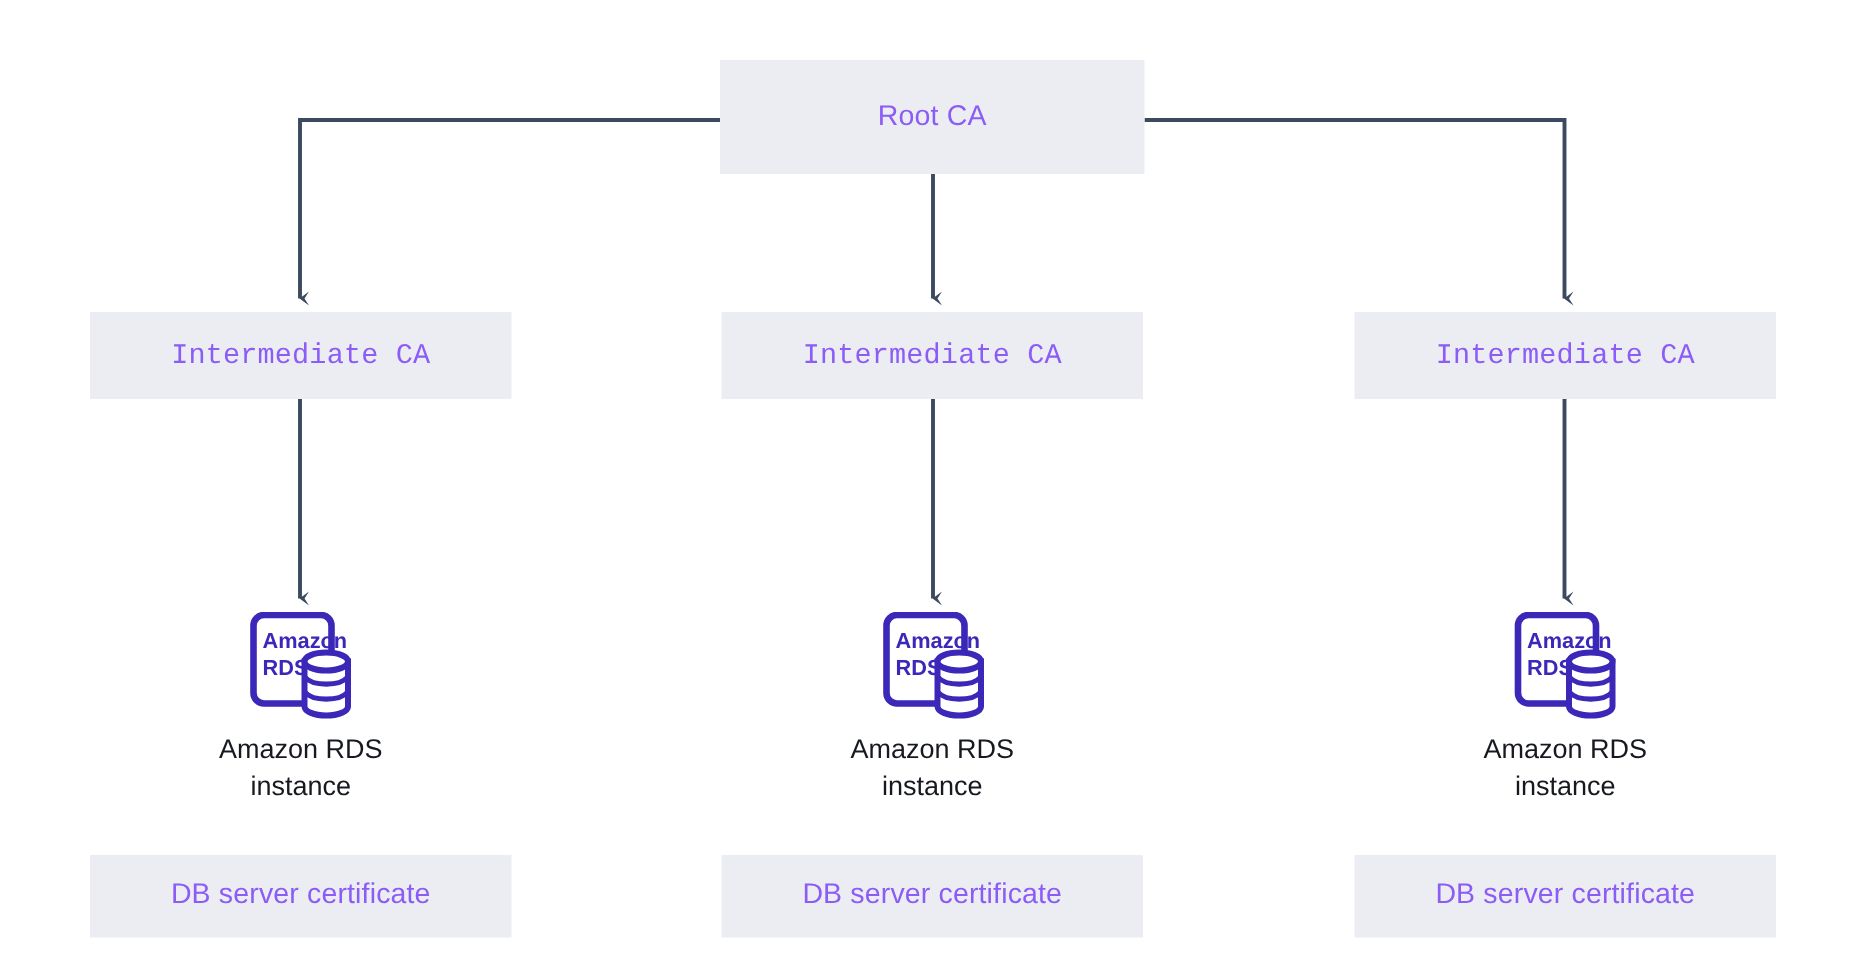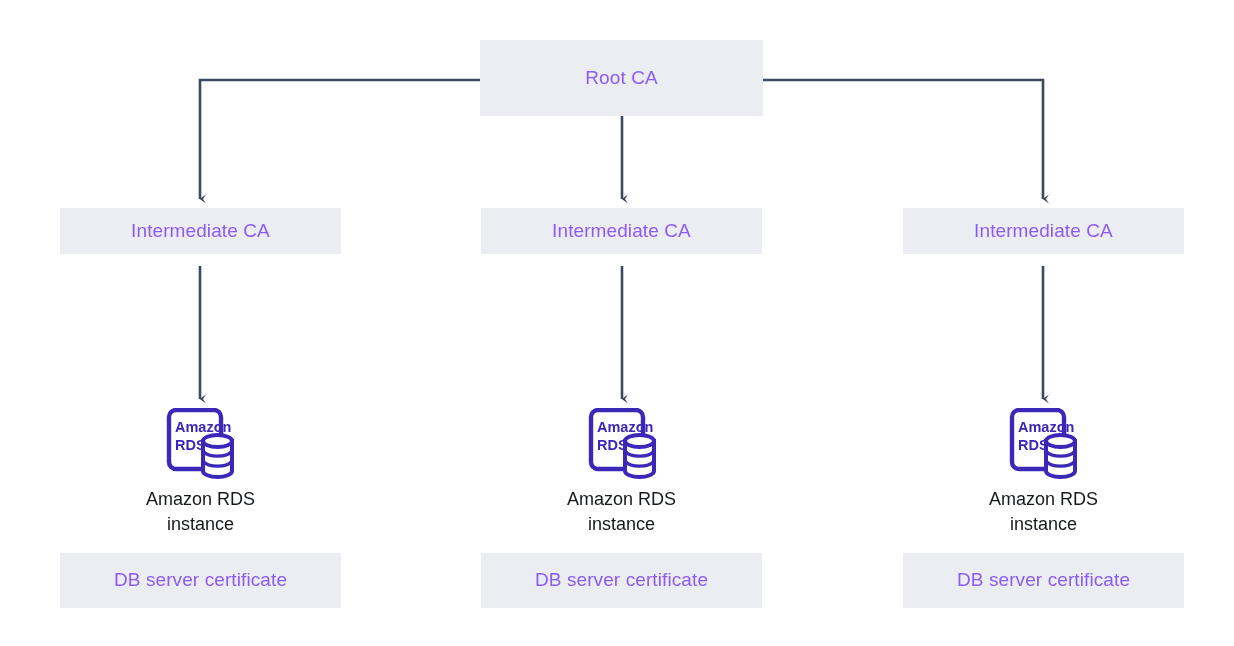--- a/index.html
+++ b/index.html
@@ -39,24 +39,25 @@
   }
   .root-box {
     left: 480px;
     top: 40px;
     width: 283px;
     height: 76px;
   }
   .inter-box {
     top: 208px;
     width: 281px;
-    height: 46px;
+    height: 58px;
+    font-family: Liberation Mono, monospace;
   }
   .cert-box {
-    top: 553px;
+    top: 570px;
     width: 281px;
     height: 55px;
     text-align: right;
   }
   .col-a { left: 60px; }
   .col-b { left: 481px; }
   .col-c { left: 903px; }
 
   .rds-icon {
     position: absolute;

